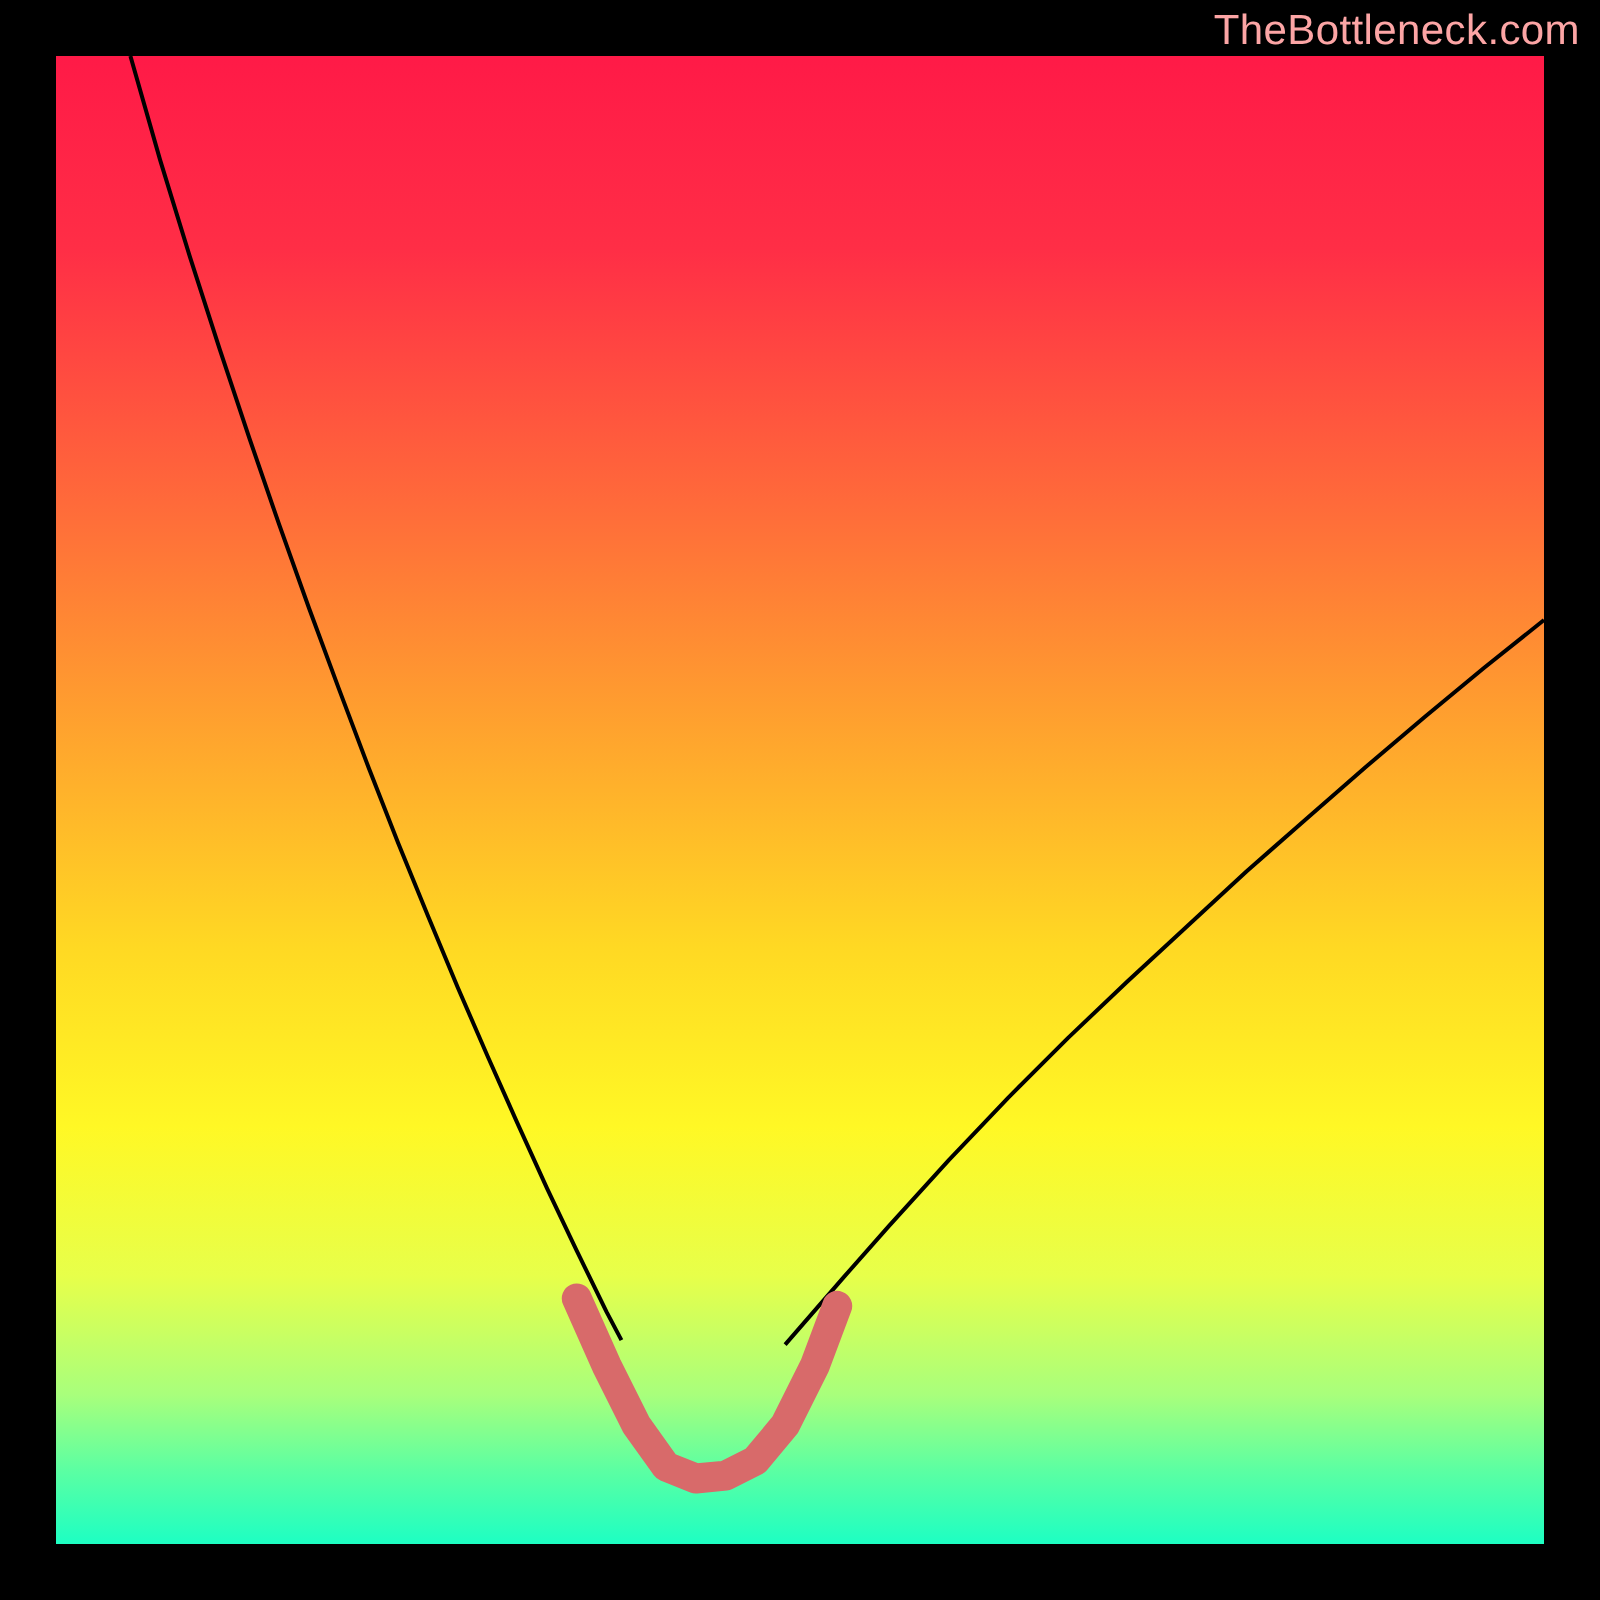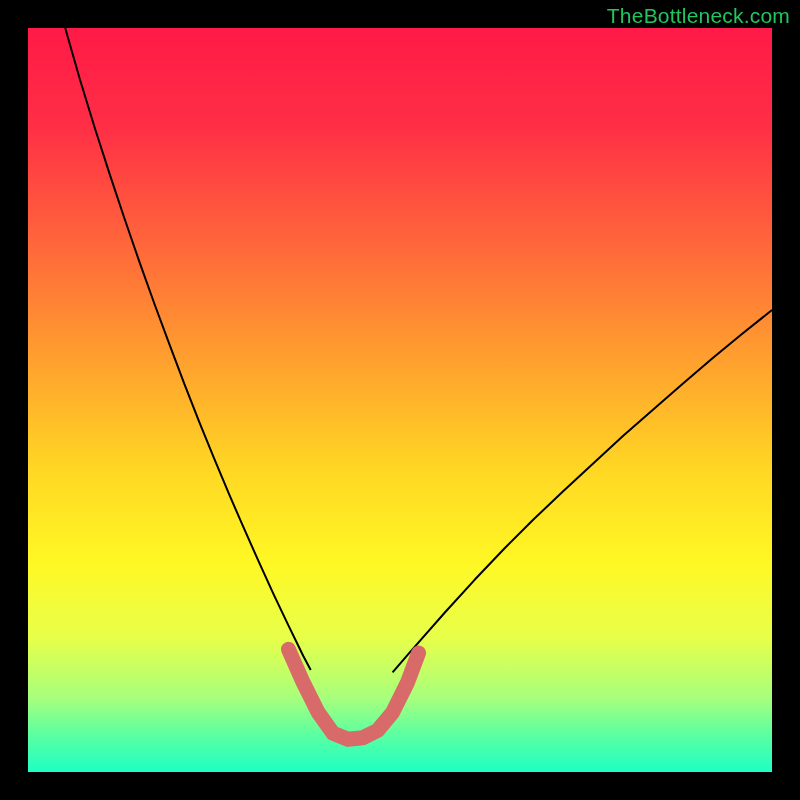--- a/index.html
+++ b/index.html
@@ -24,21 +24,21 @@
     left: 28px;
     top: 28px;
     width: 744px;
     height: 744px;
     overflow: hidden;
   }
   .watermark {
     position: absolute;
     top: 4px;
     right: 10px;
-    color: #22c55e;
+    color: #fca5a5;
     font-size: 21px;
     font-weight: 500;
     letter-spacing: 0.2px;
   }
   svg { display: block; }
 </style>
 </head>
 <body>
 
 <div class="frame">

